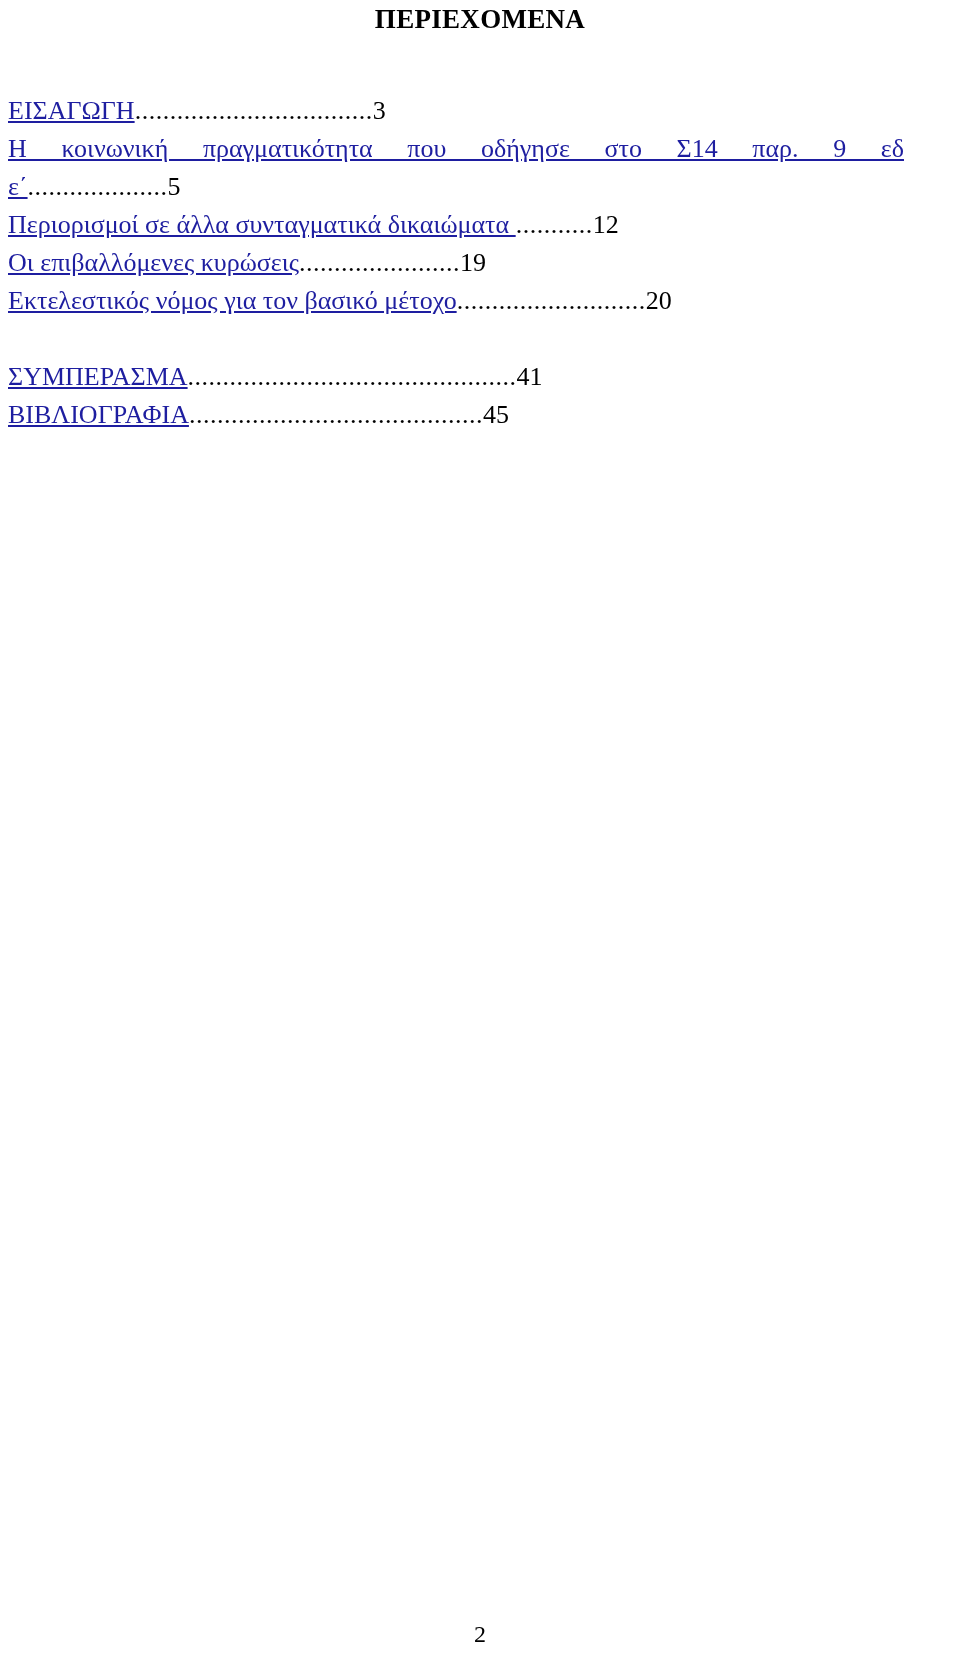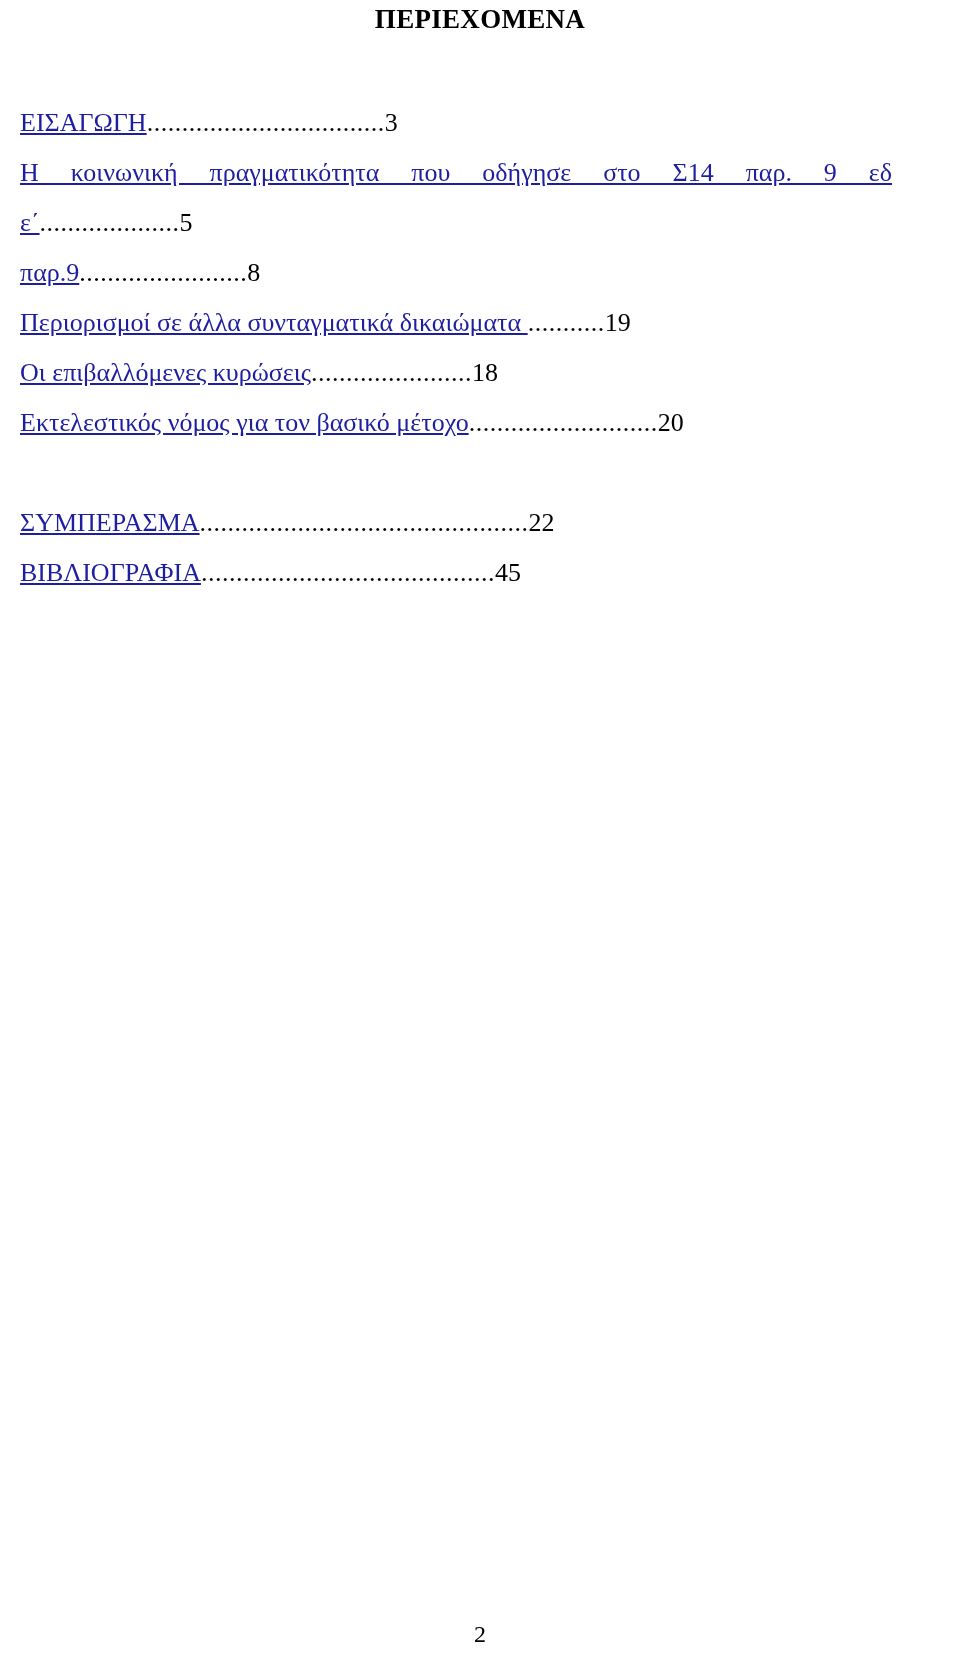--- a/index.html
+++ b/index.html
@@ -41,21 +41,21 @@
     left: 8px;
     top: 92px;
     width: 896px;
   }
 
   .toc-entry {
     font-size: 26px;
     line-height: 38px;
     color: #1e1ea0;
     white-space: nowrap;
-    margin: 12px;
+    margin: 0;
     padding: 0;
   }
 
   
   .toc-entry.wrapped {
     white-space: normal;
     text-align: justify;
     text-align-last: justify;
     word-spacing: 0;
     text-decoration: underline;
@@ -115,41 +115,38 @@
       <span class="title-link">ΕΙΣΑΓΩΓΗ</span><span class="leader">..................................</span><span class="pagenum">3</span>
     </div>
 
     <div class="toc-entry wrapped">
       <span class="title-part title-link">Η κοινωνική πραγματικότητα που οδήγησε στο Σ14 παρ. 9 εδ</span>
     </div>
     <div class="toc-entry">
       <span class="title-link">ε΄</span><span class="leader">....................</span><span class="pagenum">5</span>
     </div>
 
-    <div class="toc-entry">
-      <span class="title-link">παρ.9</span><span class="leader">........................</span><span class="pagenum">8</span>
-    </div>
 
 
     <div class="toc-entry">
-      <span class="title-link">Περιορισμοί σε άλλα συνταγματικά δικαιώματα </span><span class="leader">...........</span><span class="pagenum">19</span>
+      <span class="title-link">Περιορισμοί σε άλλα συνταγματικά δικαιώματα </span><span class="leader">...........</span><span class="pagenum">12</span>
     </div>
 
     <div class="toc-entry">
-      <span class="title-link">Οι επιβαλλόμενες κυρώσεις</span><span class="leader">.......................</span><span class="pagenum">18</span>
+      <span class="title-link">Οι επιβαλλόμενες κυρώσεις</span><span class="leader">.......................</span><span class="pagenum">19</span>
     </div>
 
     <div class="toc-entry">
       <span class="title-link">Εκτελεστικός νόμος για τον βασικό μέτοχο</span><span class="leader">...........................</span><span class="pagenum">20</span>
     </div>
 
     <span class="gap"></span>
 
     <div class="toc-entry">
-      <span class="title-link">ΣΥΜΠΕΡΑΣΜΑ</span><span class="leader">...............................................</span><span class="pagenum">22</span>
+      <span class="title-link">ΣΥΜΠΕΡΑΣΜΑ</span><span class="leader">...............................................</span><span class="pagenum">41</span>
     </div>
 
 
 
     <div class="toc-entry">
       <span class="title-link">ΒΙΒΛΙΟΓΡΑΦΙΑ</span><span class="leader">..........................................</span><span class="pagenum">45</span>
     </div>
 
   </div>
 

